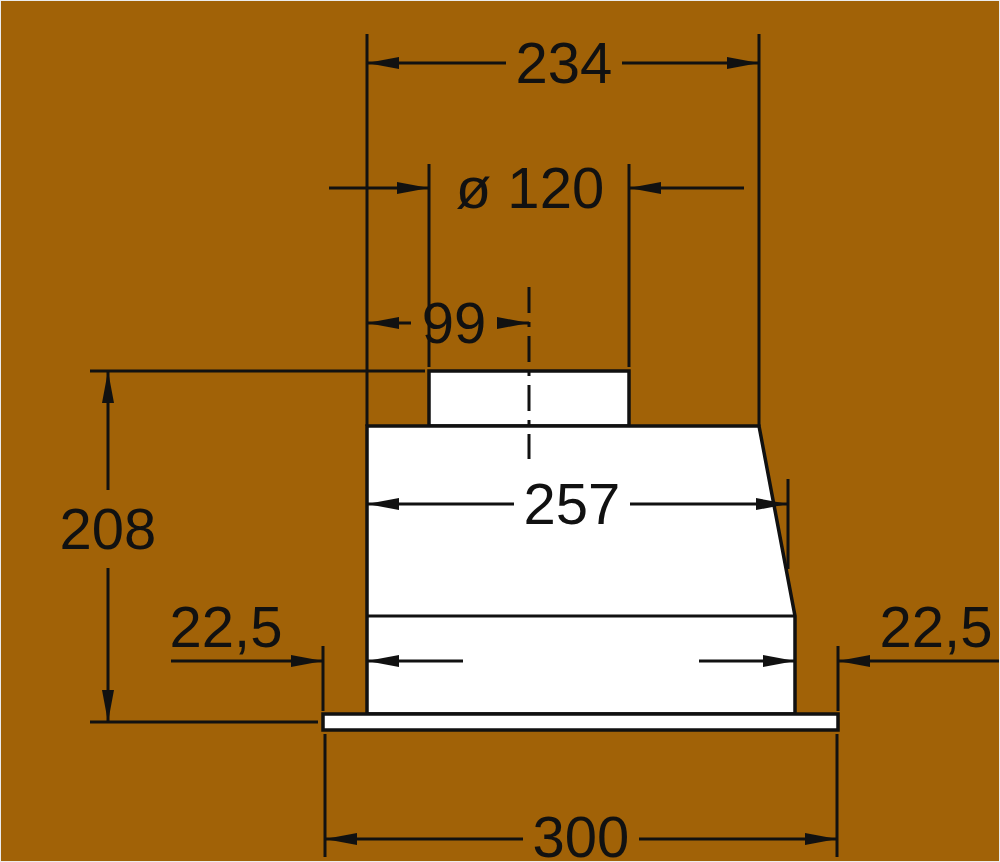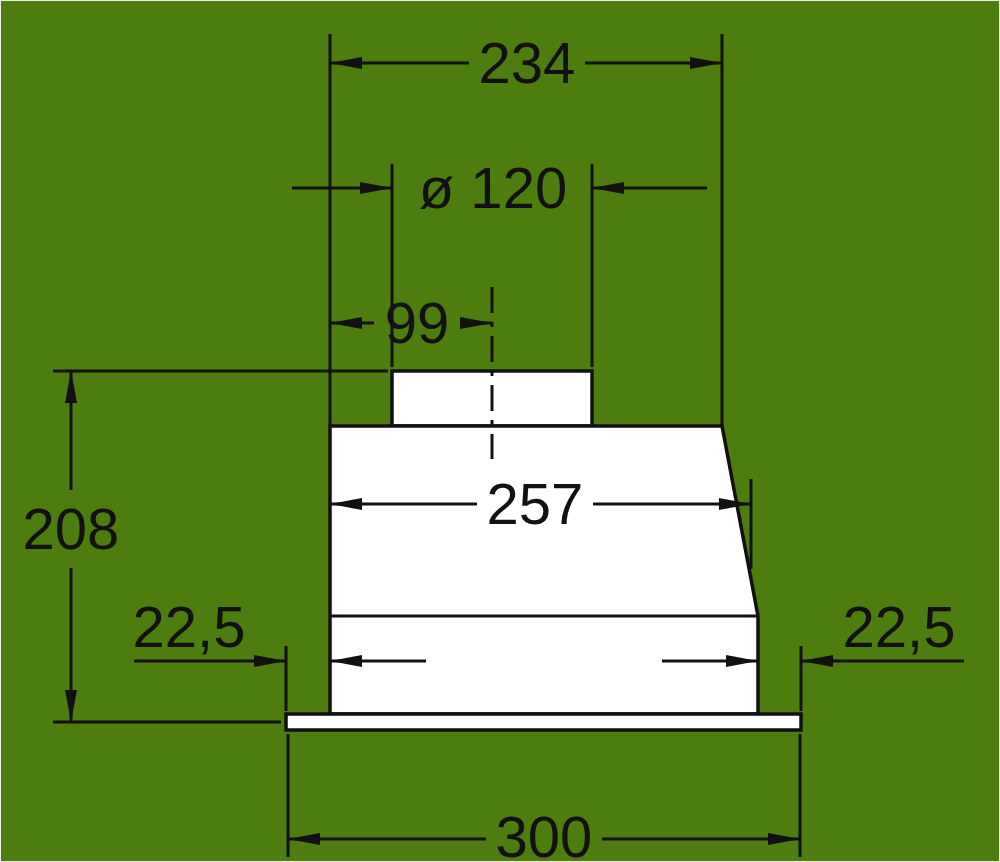--- a/index.html
+++ b/index.html
@@ -4,24 +4,25 @@
 <style>
   html, body {
     margin: 0;
     padding: 0;
     background: #ffffff;
   }
   .stage {
     position: relative;
     width: 1000px;
     height: 862px;
-    background: #4d7c0f;
+    background: #a16207;
     border: 1px solid #ececec;
     box-sizing: border-box;
     overflow: hidden;
+    padding-left: 37px;
   }
   svg { display: block; }
   .ln {
     stroke: #111111;
     stroke-width: 3;
     fill: none;
     stroke-linecap: butt;
   }
   .outline {
     stroke: #111111;

